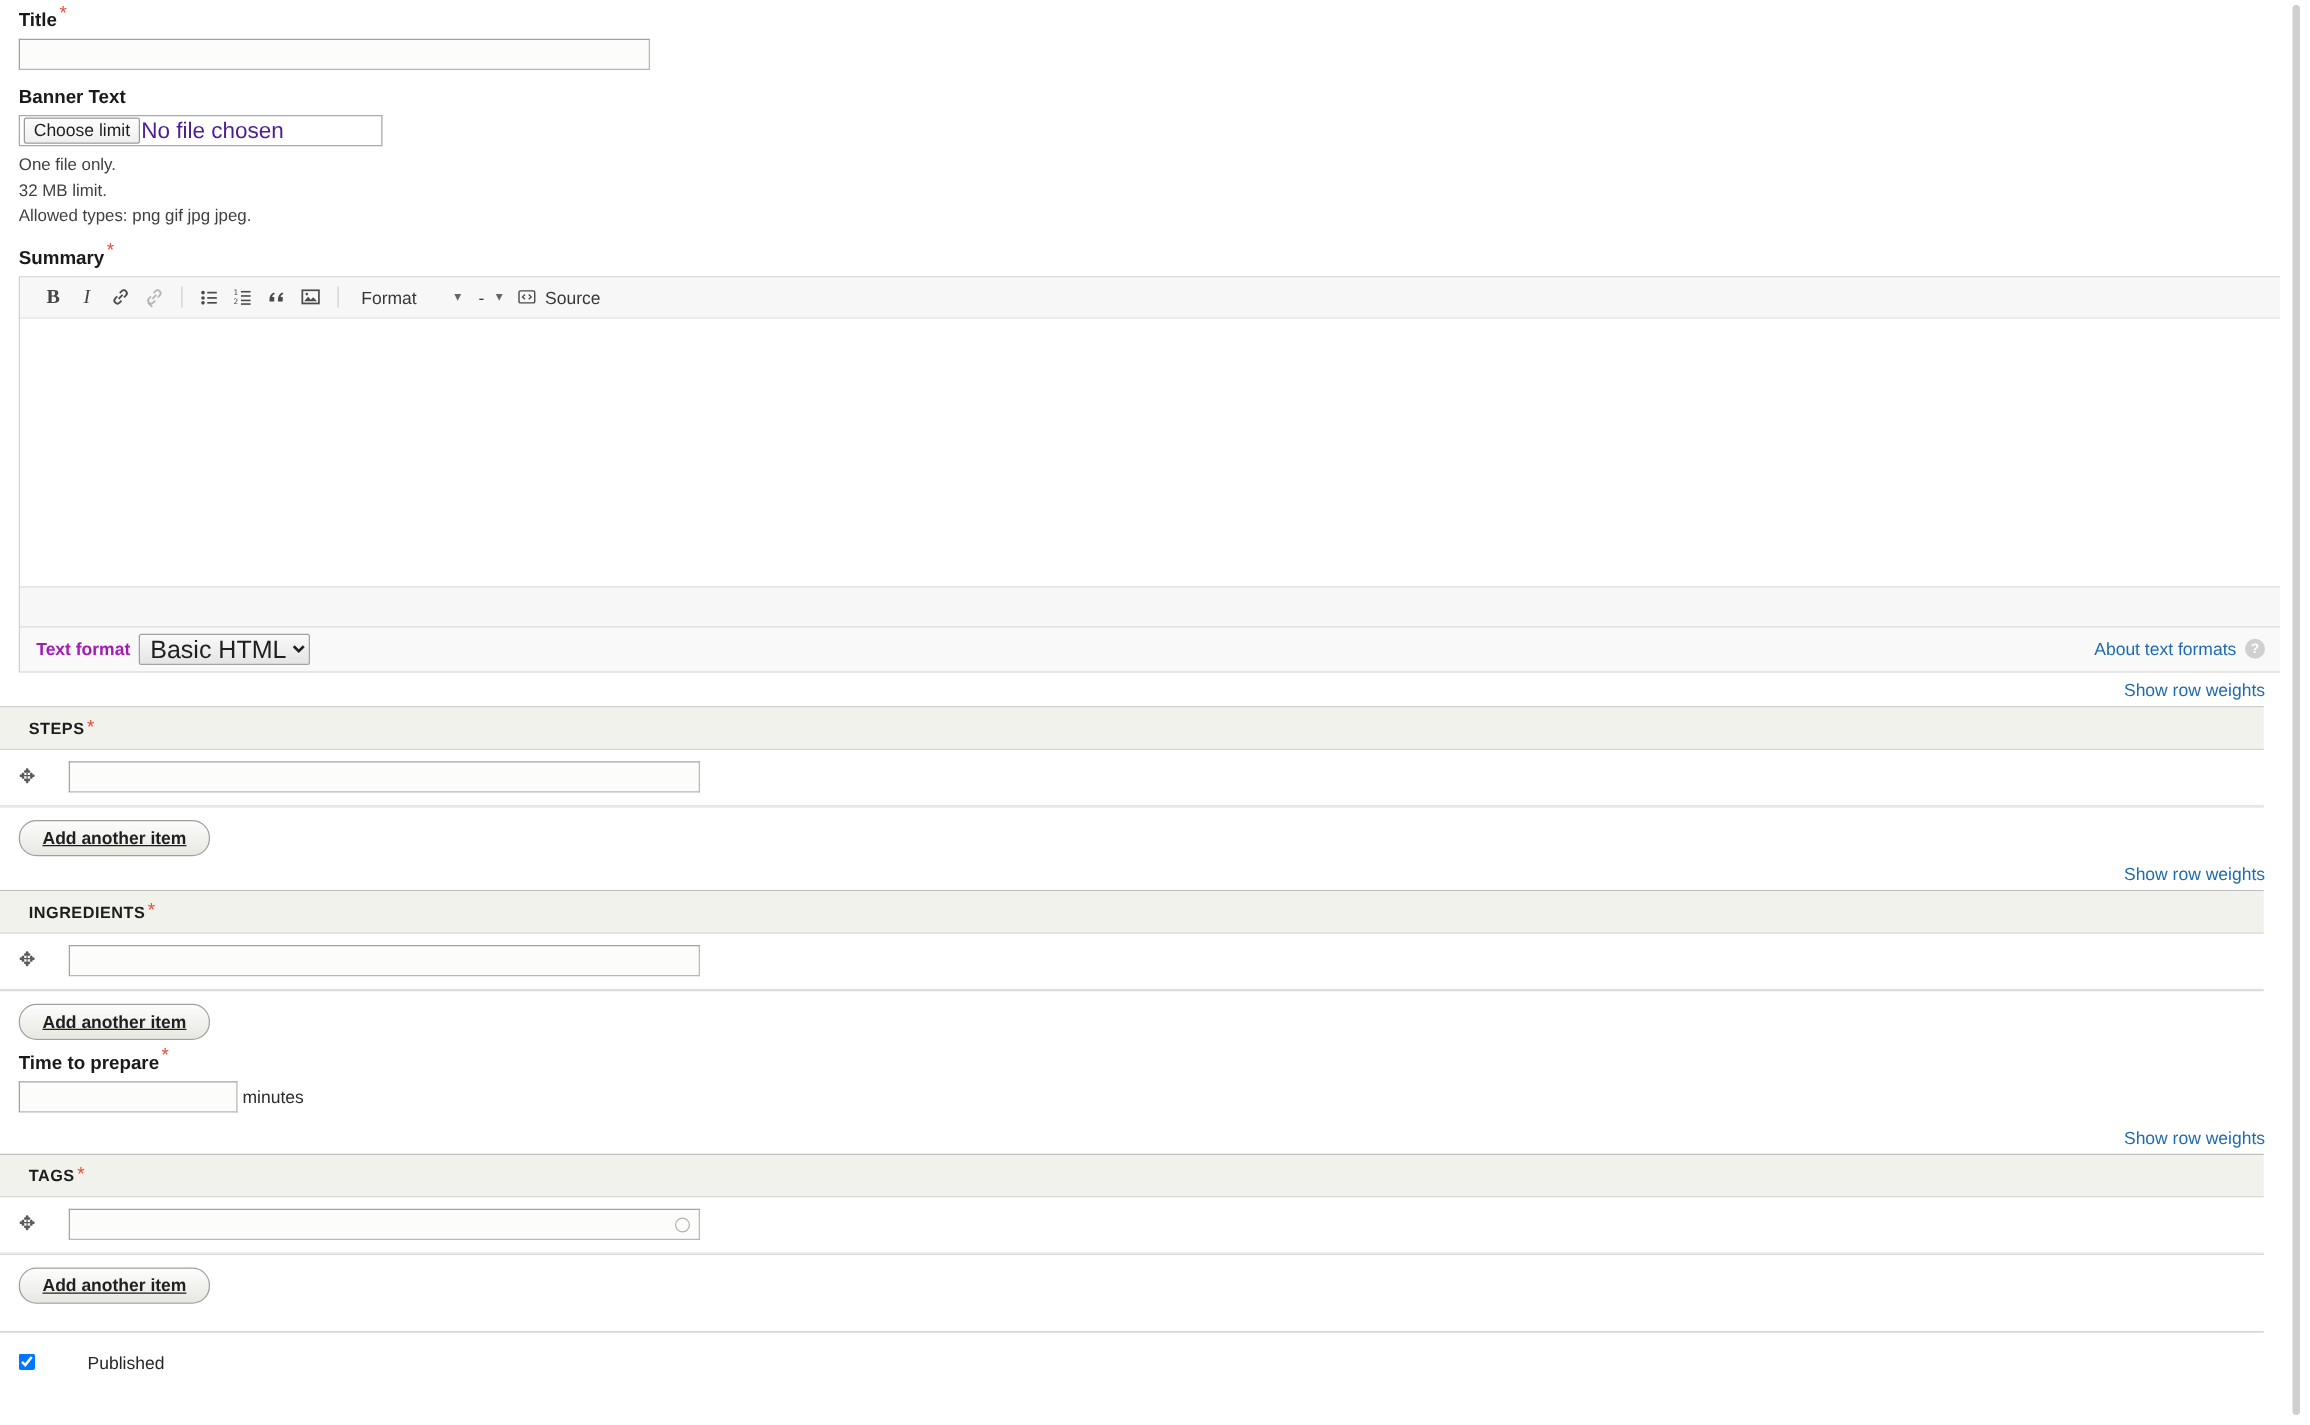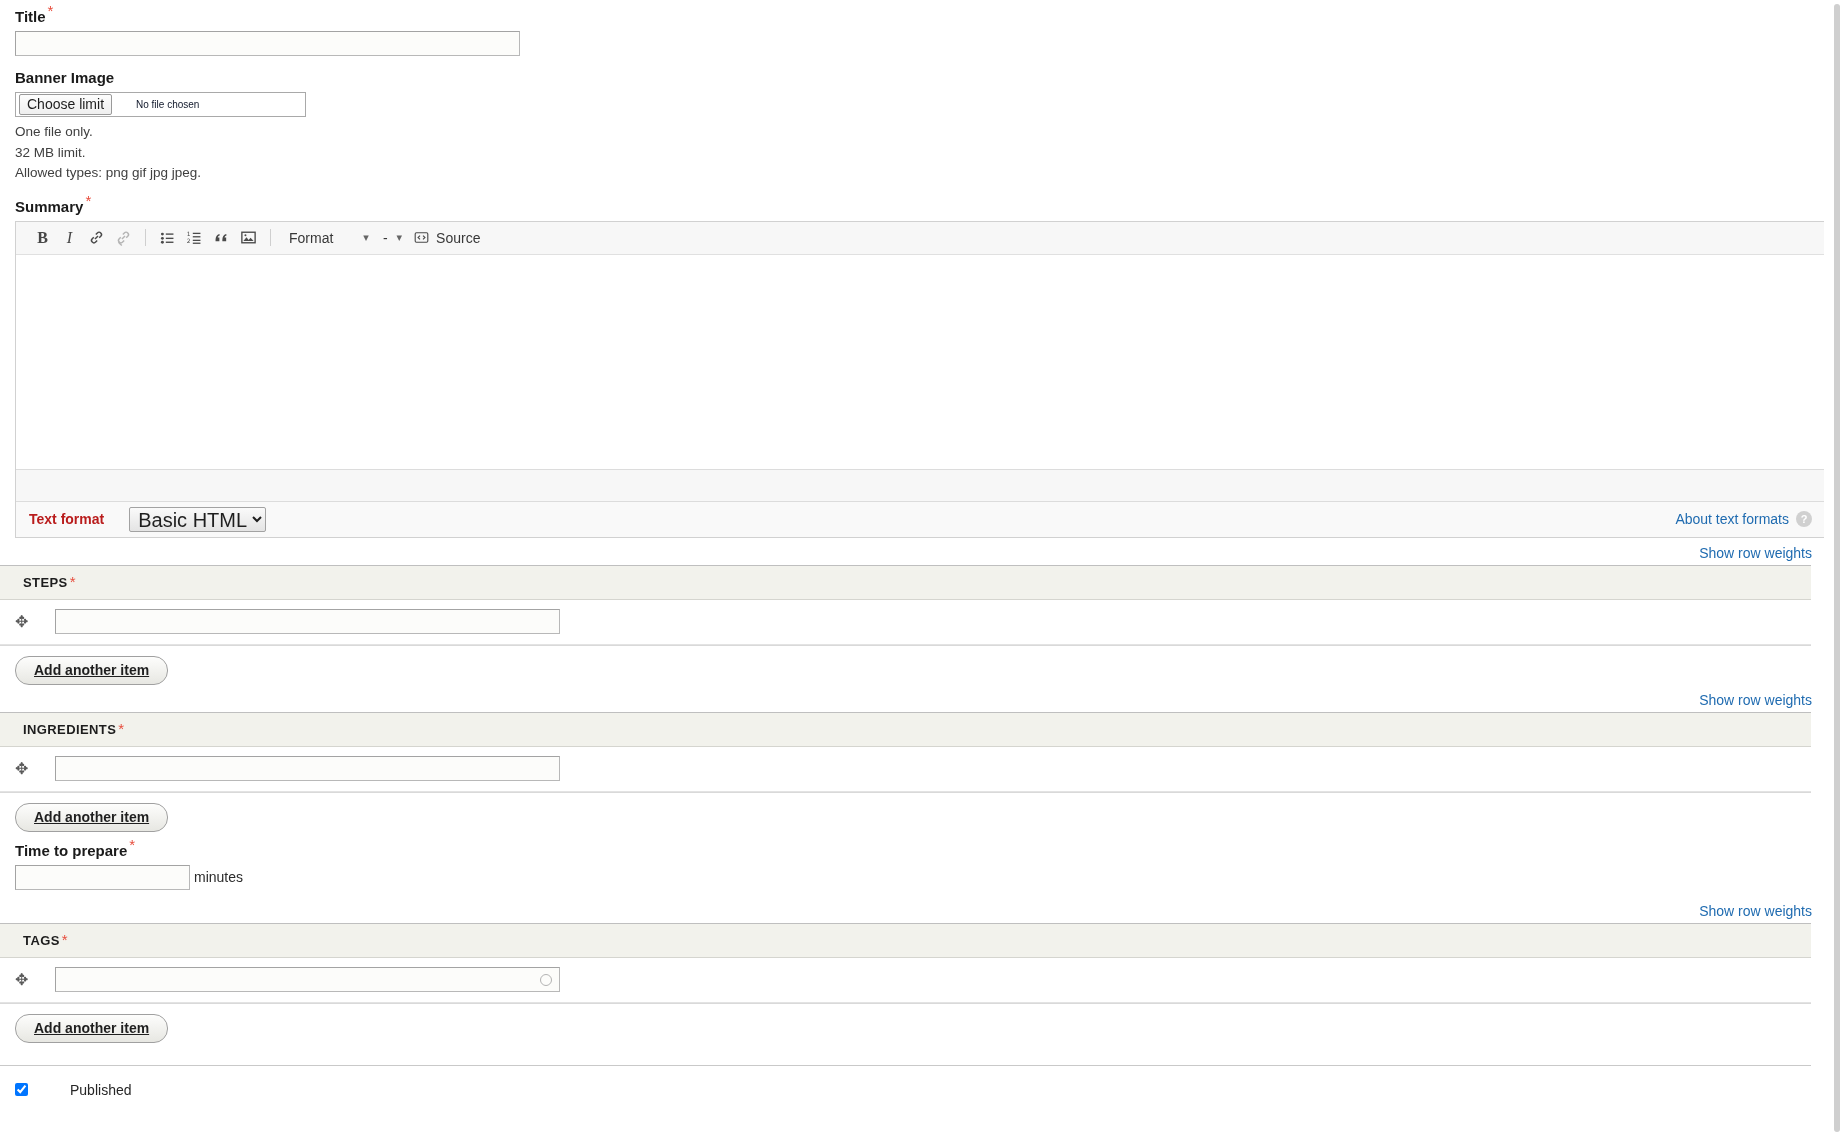--- a/index.html
+++ b/index.html
@@ -83,23 +83,23 @@
     background: #f0f0f0;
     background: linear-gradient(#fdfdfd, #efefef);
     border-radius: 2px;
     padding: 1px 7px 2px 7px;
     font-family: "Liberation Sans", sans-serif;
     font-size: 14px;
     color: #1d1d1d;
     line-height: 16px;
   }
   .file-name {
-    margin-left: 24px;
-    font-size: 10px;
-    color: #0f172a;
+    margin-left: 1px;
+    font-size: 18px;
+    color: #4c1d95;
   }
   .desc-lines { margin-top: 5px; }
   .desc-line {
     font-size: 13.5px;
     color: #404040;
     line-height: 20.5px;
   }
 
   
   #summary-field { padding-top: 14px; }
@@ -179,22 +179,22 @@
     box-sizing: border-box;
     border-top: 1px solid #dcdcdc;
     background: #f9f9f9;
     display: flex;
     align-items: center;
     padding: 0 13px 0 13px;
   }
   .format-bar .fb-label {
     font-weight: bold;
     font-size: 14px;
-    color: #b91c1c;
-    margin-right: 25px;
+    color: #a21caf;
+    margin-right: 7px;
   }
   select.fmt-select {
     box-sizing: border-box;
     height: 25px;
     width: 137px;
     font-family: "Liberation Sans", sans-serif;
     font-size: 20px;
     color: #1f1f1f;
     border: 1px solid #a2a2a2;
     background: #e9e9e9;
@@ -368,21 +368,21 @@
 <div class="page">
 
   <div class="field" id="title-field">
     <label class="f-label">
       <span>Title</span><span class="req">*</span>
     </label>
     <input class="text-input" id="title-input" type="text" value="" style="">
   </div>
 
   <div class="field" id="banner-field">
-    <label class="f-label">Banner Image</label>
+    <label class="f-label">Banner Text</label>
     <div class="file-widget">
       <span class="file-btn">Choose limit</span>
       <span class="file-name">No file chosen</span>
     </div>
     <div class="desc-lines">
       <div class="desc-line">One file only.</div>
       <div class="desc-line">32 MB limit.</div>
       <div class="desc-line">Allowed types: png gif jpg jpeg.</div>
     </div>
   </div>

